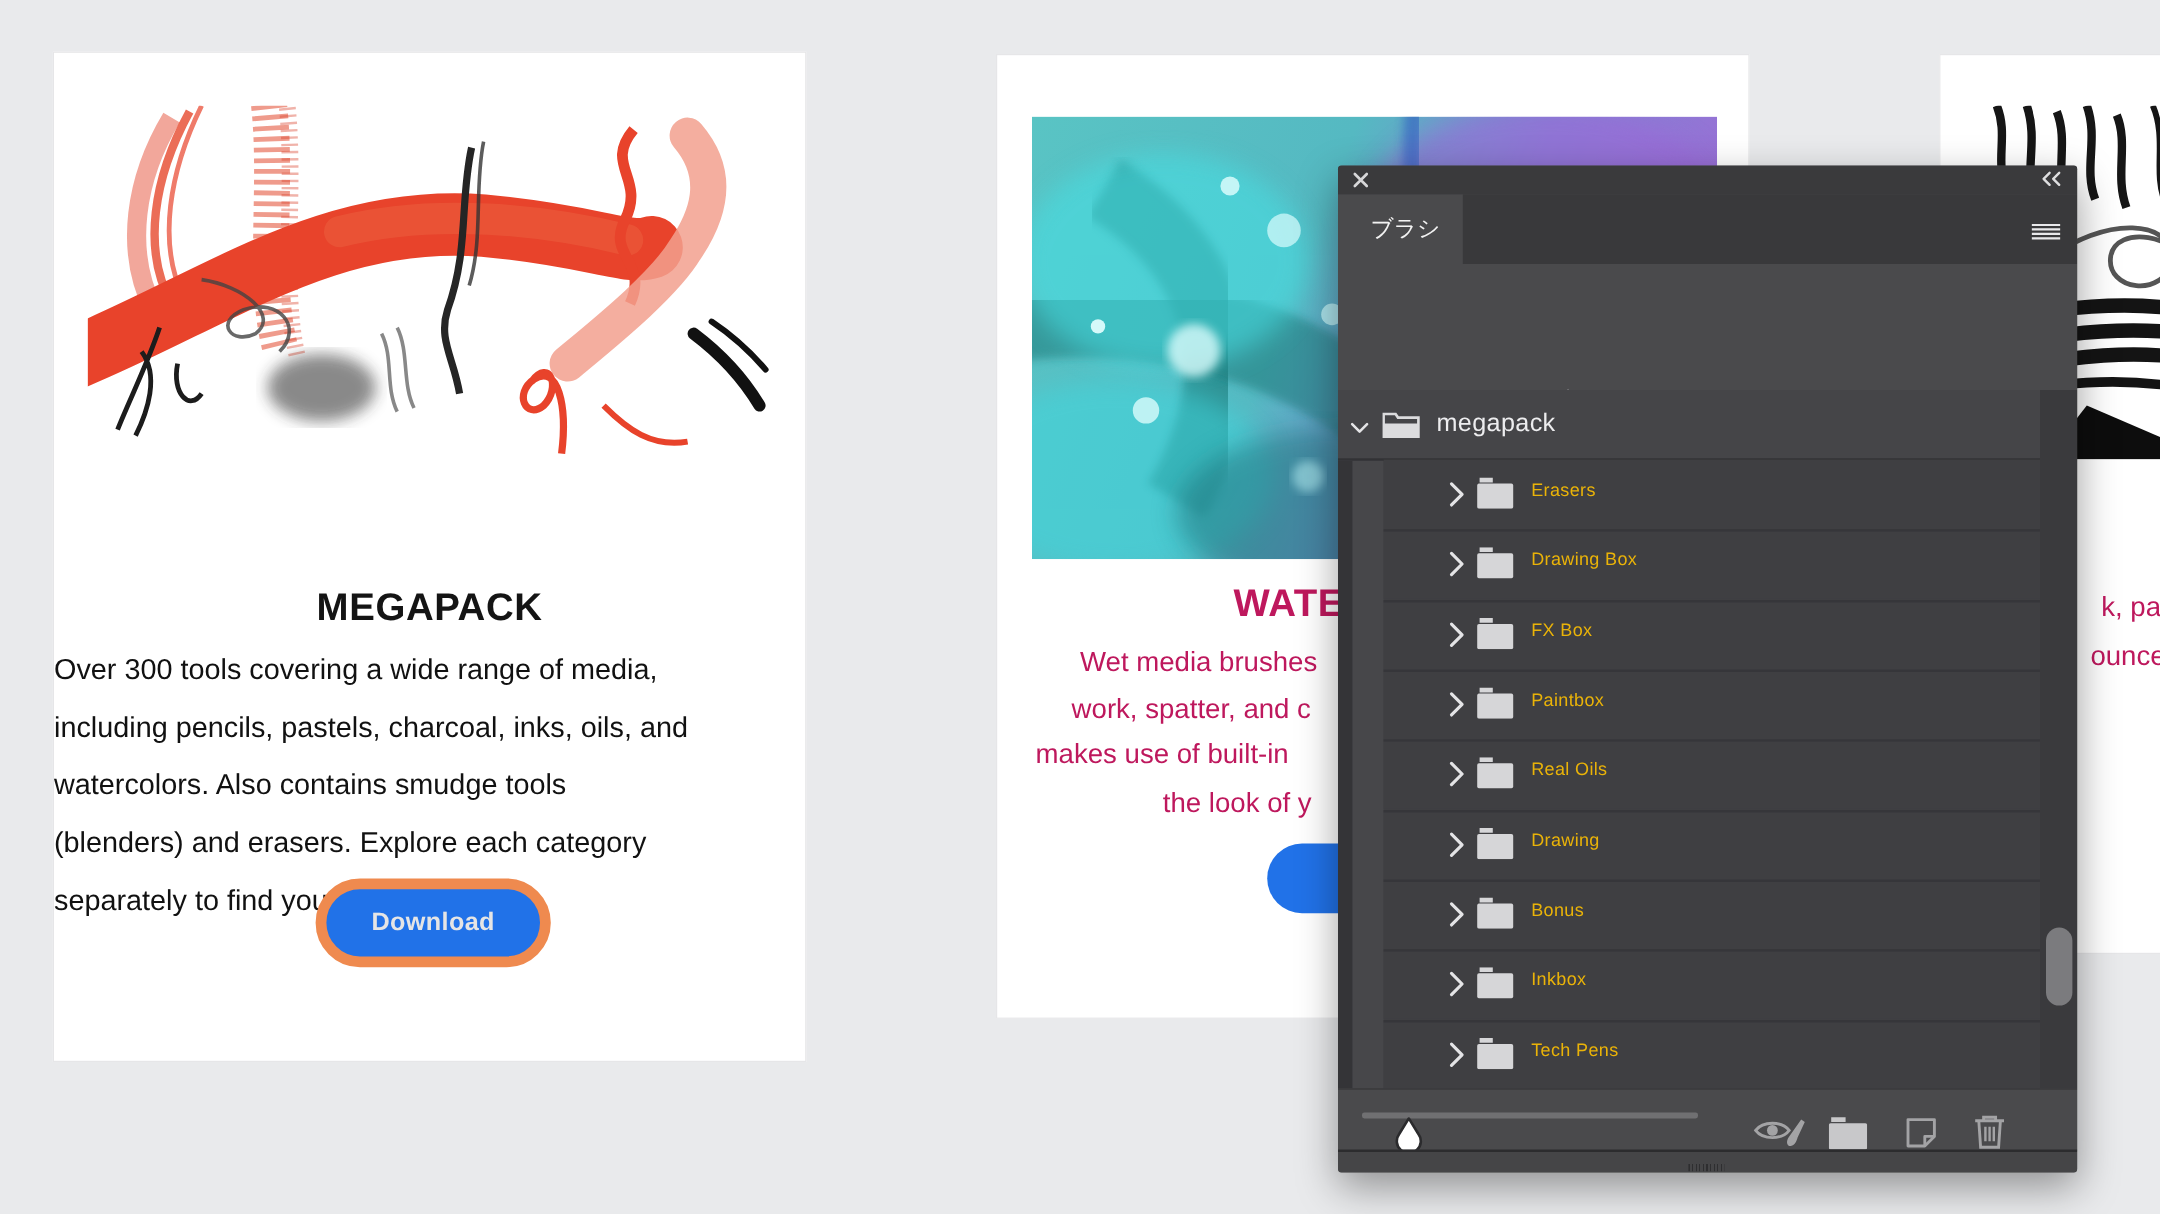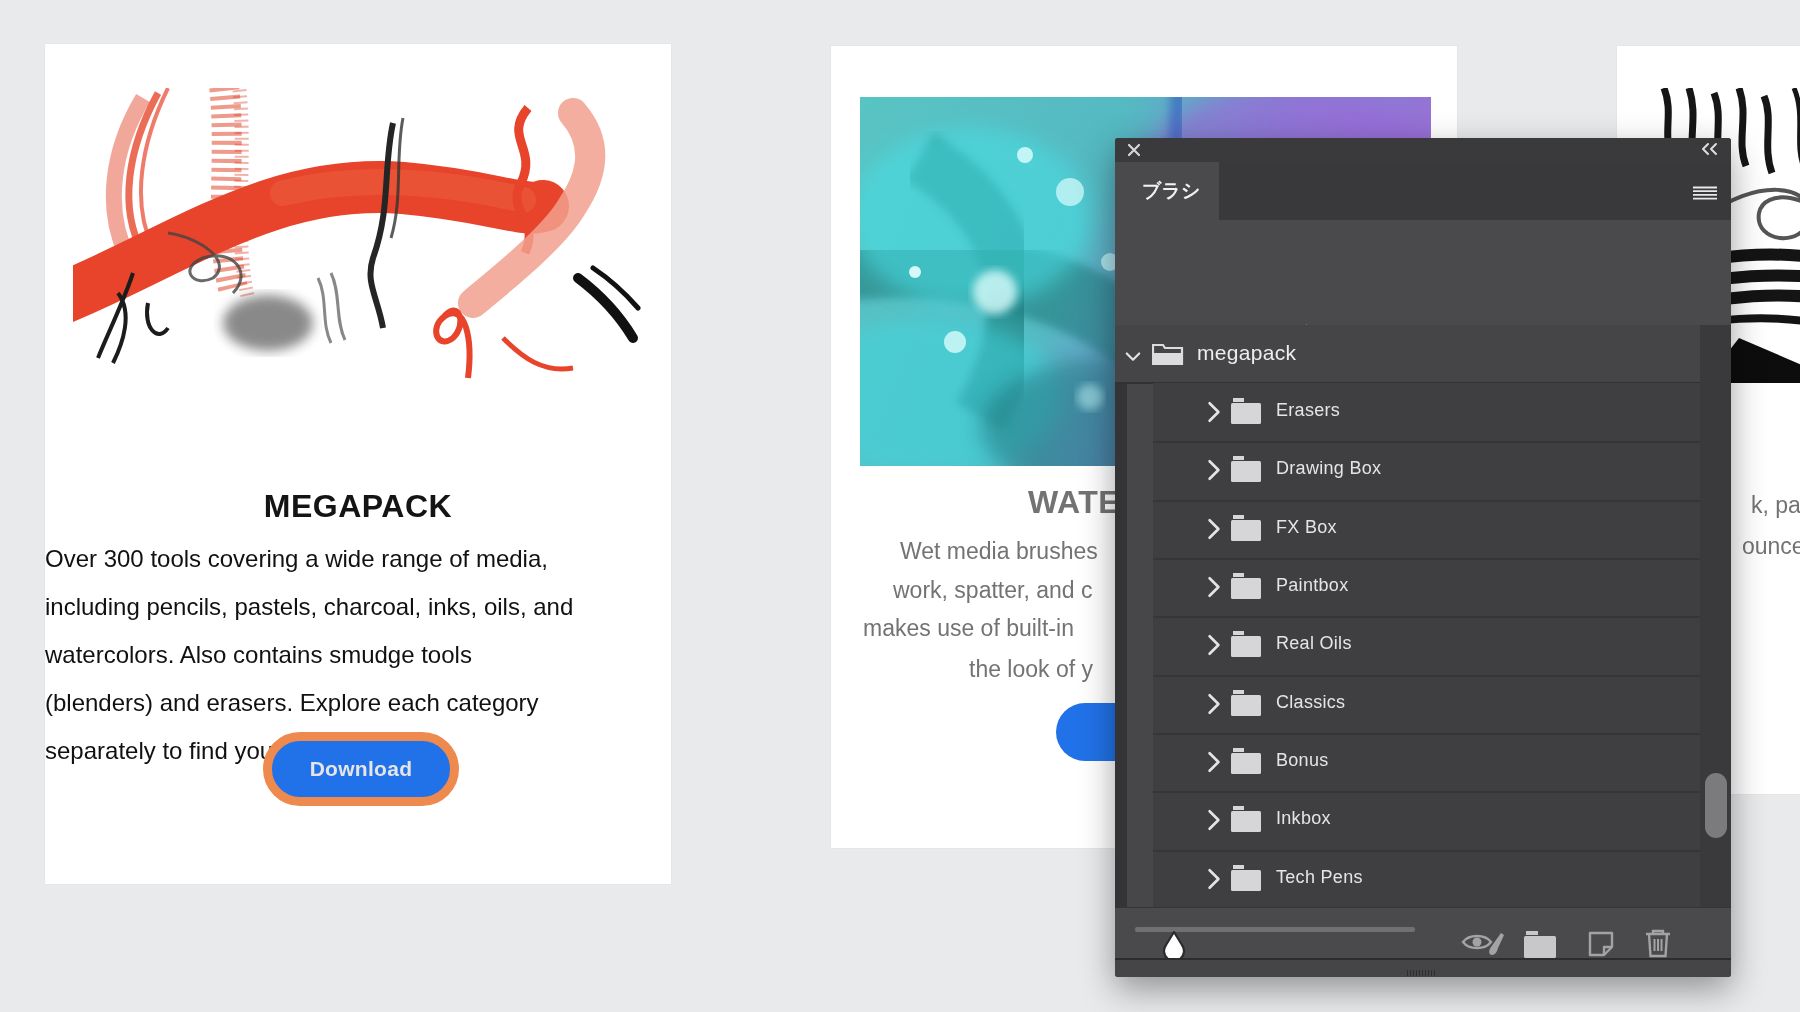--- a/index.html
+++ b/index.html
@@ -1,44 +1,44 @@
 <!DOCTYPE html>
 <html><head>
 <meta charset="utf-8">
 <style>
   html,body{margin:0;padding:0;background:#e9eaec;font-family:"Liberation Sans","DejaVu Sans",sans-serif;}
   #app{position:relative;width:1800px;height:1012px;background:#e9eaec;overflow:hidden;}
   .card{position:absolute;background:#ffffff;border:1px solid #e6e6e8;box-sizing:border-box;}
   .artwork{position:absolute;overflow:hidden;}
   .card-title{position:absolute;left:0;right:0;text-align:center;font-size:32px;font-weight:bold;color:#141414;letter-spacing:.5px;}
   .para-line{position:absolute;left:0;right:0;font-size:24px;color:#111;}
-  .frag{position:absolute;font-size:23px;color:#737373;white-space:nowrap;}
+  .frag{position:absolute;font-size:23px;color:#be185d;white-space:nowrap;}
   .dl-ring{position:absolute;width:196px;height:74px;border:9px solid #ef8a4f;border-radius:37px;background:#2172e8;box-sizing:border-box;display:flex;align-items:center;justify-content:center;cursor:pointer;}
   .dl-pill{position:absolute;width:179px;height:58px;border-radius:29px;background:#2172e8;display:flex;align-items:center;justify-content:center;cursor:pointer;}
   .dl-label{color:#e5e5e5;font-weight:bold;font-size:21px;letter-spacing:.3px;}
   
   #panel{position:absolute;left:1115px;top:138px;width:616px;height:839px;background:#4a4a4c;border-radius:3px;box-shadow:0 12px 34px rgba(0,0,0,.38);overflow:hidden;z-index:10;}
   .p-header{position:absolute;left:0;top:0;right:0;height:24px;background:#3a3a3c;}
   .p-tabbar{position:absolute;left:0;top:24px;right:0;height:58px;background:#39393b;}
   .p-tab{position:absolute;left:0;top:0;width:104px;height:58px;background:#4a4a4c;cursor:pointer;}
-  .p-tab-label{position:absolute;left:27px;top:16px;font-size:19px;font-weight:bold;color:#f2f2f2;}
+  .p-tab-label{position:absolute;left:27px;top:16px;font-size:19px;font-weight:normal;color:#f2f2f2;}
   .p-sizearea{position:absolute;left:0;top:82px;right:0;height:105px;background:#4a4a4c;}
   .size-label{position:absolute;left:20px;top:103px;font-size:18px;color:#98989a;}
   .size-input{position:absolute;left:230px;top:105px;width:140px;height:27px;background:#424244;border:1px solid #636365;border-radius:2px;color:#ddd;font-size:15px;padding:0 6px;box-sizing:border-box;outline:none;}
   .preview-slider{position:absolute;left:20px;top:154px;width:327px;height:5px;background:#a2a2a4;border-radius:2px;cursor:pointer;}
   .brush-preset-btn{position:absolute;left:393px;top:119px;width:38px;height:37px;background:#f2f2f2;border-radius:2px;cursor:pointer;box-shadow:0 1px 2px rgba(0,0,0,.4);}
   .p-list{position:absolute;left:0;top:187px;right:0;height:582px;background:#3f3f42;overflow:hidden;}
   .root-row{position:absolute;left:0;top:0;width:616px;height:57px;background:#454548;cursor:pointer;}
   .root-sep{position:absolute;left:0;top:57px;width:616px;height:2px;background:#323235;}
   .gutter{position:absolute;left:0;top:59px;bottom:0;width:38px;background:#47474a;}
   .gutter-edge{position:absolute;left:0;top:59px;bottom:0;width:12px;background:#343437;}
   .rightrail{position:absolute;right:0;top:0;bottom:0;width:31px;background:#3a3a3d;}
   .tree-row{position:absolute;left:38px;width:547px;height:58px;cursor:pointer;background:#3f3f42;}
   .row-sep{position:absolute;left:0;top:0;width:100%;height:2px;background:#36363a;}
-  .row-label{position:absolute;left:123px;top:17px;font-size:18px;color:#e5e5e5;letter-spacing:.3px;}
+  .row-label{position:absolute;left:123px;top:17px;font-size:15px;color:#eab308;letter-spacing:.3px;}
   .root-label{position:absolute;left:82px;top:16px;font-size:21px;color:#ededef;letter-spacing:.3px;}
   .chev{position:absolute;top:18px;width:16px;height:22px;}
   .fold{position:absolute;top:15px;width:32px;height:26px;}
   .scroll-thumb{position:absolute;right:4px;top:448px;width:22px;height:65px;border-radius:11px;background:#7b7b7e;cursor:pointer;}
   .p-toolbar{position:absolute;left:0;top:769px;right:0;height:51px;background:#4a4a4c;border-top:1px solid #353538;}
   .tb-track{position:absolute;left:20px;top:19px;width:280px;height:5px;background:#707072;border-radius:2px;cursor:pointer;}
   .tb-icon{position:absolute;cursor:pointer;}
   .p-groove{position:absolute;left:0;top:820px;right:0;height:19px;background:#454547;border-top:2px solid #2c2c2e;box-sizing:border-box;}
   .grip{position:absolute;left:292px;top:10px;width:30px;height:6px;background:repeating-linear-gradient(90deg,#2e2e30 0 1px,transparent 1px 3px);cursor:row-resize;}
 </style>
@@ -260,21 +260,21 @@
       </div>
       <div class="tree-row" style="top:350px;">
         <div class="row-sep"></div>
         <svg class="chev" style="left:53px;" width="12" height="20" viewBox="0 0 12 20">
             <path d="M2 2 L10 10 L2 18" stroke="#e4e4e6" stroke-width="2.4" fill="none" stroke-linecap="round" stroke-linejoin="round"></path>
           </svg>
         <svg class="fold" style="left:77px;" width="30" height="26" viewBox="0 0 30 26">
             <path d="M2 0 h11 v4 h-11 z" fill="#d6d6d8"></path>
             <rect x="0" y="5" width="30" height="21" rx="1.5" fill="#d6d6d8"></rect>
           </svg>
-        <span class="row-label">Classics</span>
+        <span class="row-label">Drawing</span>
       </div>
       <div class="tree-row" style="top:408px;">
         <div class="row-sep"></div>
         <svg class="chev" style="left:53px;" width="12" height="20" viewBox="0 0 12 20">
             <path d="M2 2 L10 10 L2 18" stroke="#e4e4e6" stroke-width="2.4" fill="none" stroke-linecap="round" stroke-linejoin="round"></path>
           </svg>
         <svg class="fold" style="left:77px;" width="30" height="26" viewBox="0 0 30 26">
             <path d="M2 0 h11 v4 h-11 z" fill="#d6d6d8"></path>
             <rect x="0" y="5" width="30" height="21" rx="1.5" fill="#d6d6d8"></rect>
           </svg>

